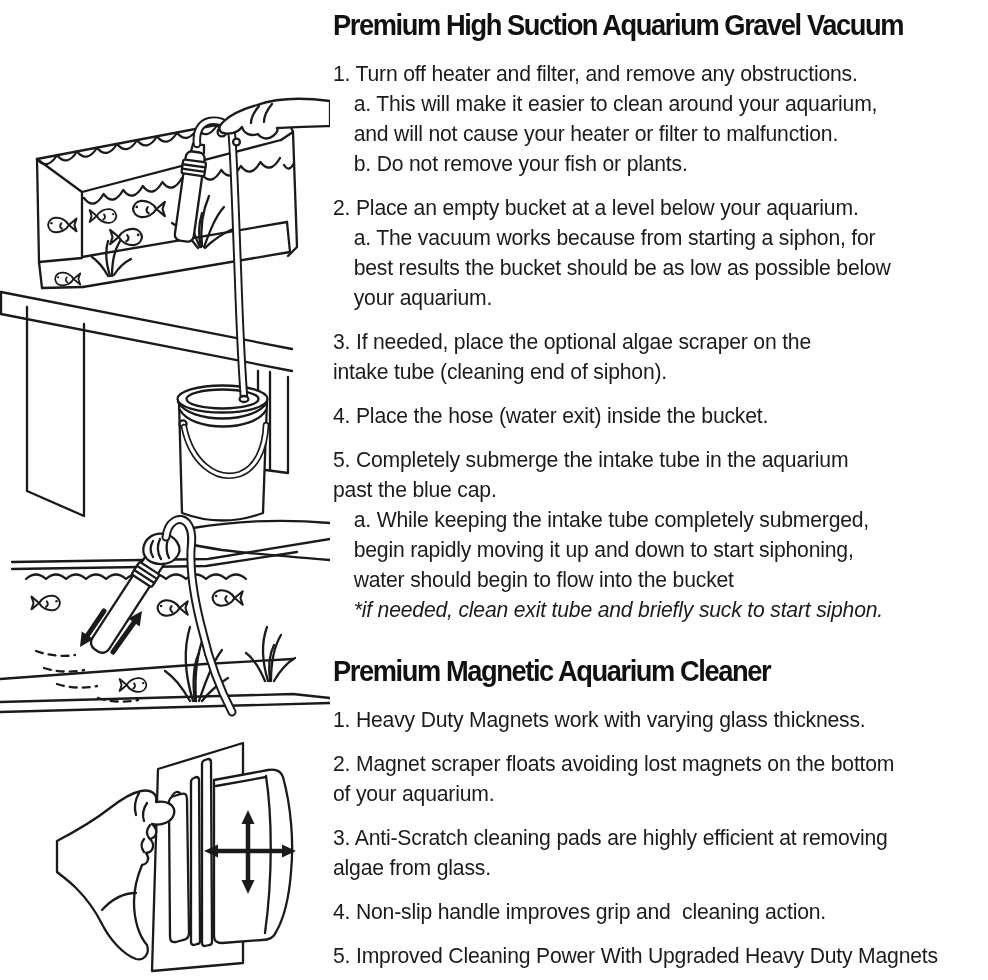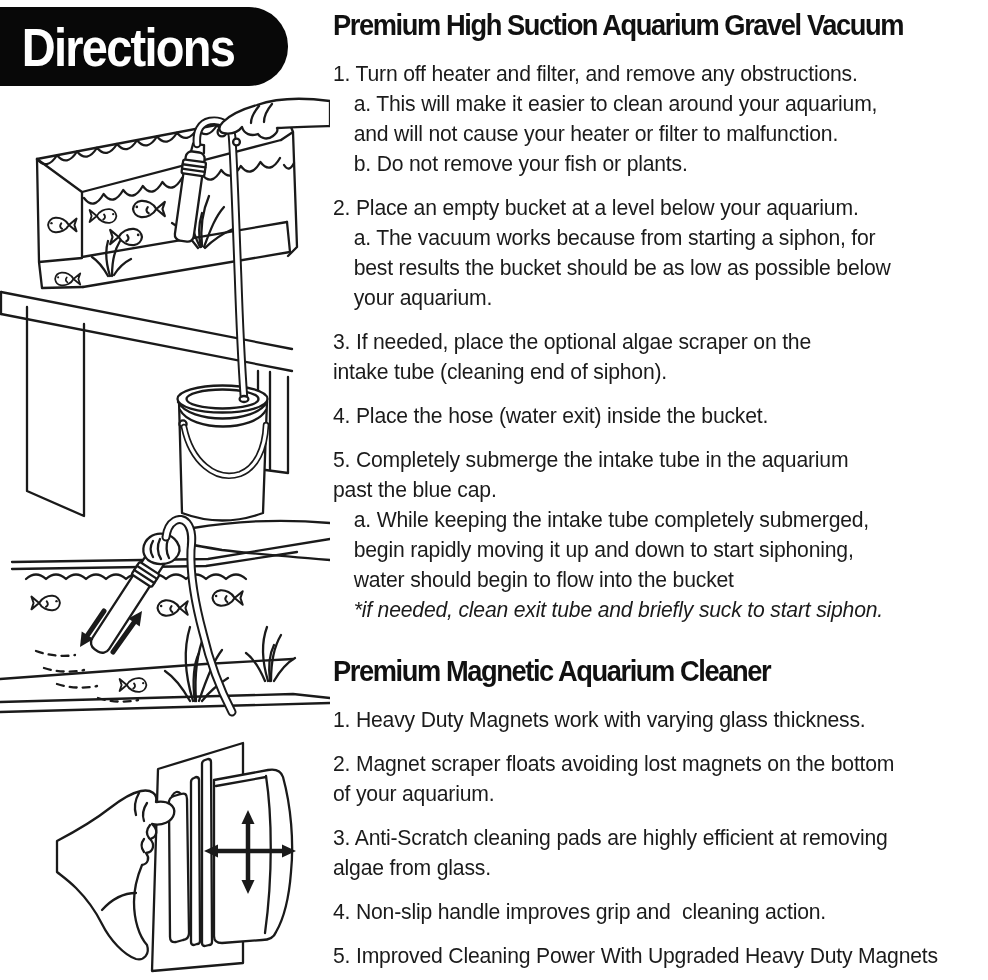--- a/index.html
+++ b/index.html
@@ -36,23 +36,20 @@
   .ind { padding-left:22px; }
   .it { font-style:italic; }
   
   .illo { position:absolute; }
 </style>
 </head>
 <body>
 
 <div class="page">
 
-  <div class="banner">
-    <span class="banner-label">Directions</span>
-  </div>
 
   <svg class="illo" style="left:0;top:95px" width="330" height="450" viewBox="0 0 330 450">
     <defs>
       <g id="fish">
         <path d="M6,0 C9,-6 16,-9 22,-8.5 C27,-8 30,-4 30.5,0 C30,4 27,8 22,8.5 C16,9 9,6 6,0 Z"></path>
         <path d="M6,0 L-3,-7.5 L-0.5,0 L-3,7.5 Z"></path>
         <path d="M15,-2 Q18,2 14,4.5"></path>
         <circle cx="26.5" cy="-2.2" r="1.4" fill="#1a1a1a" stroke="none"></circle>
       </g>
     </defs>

